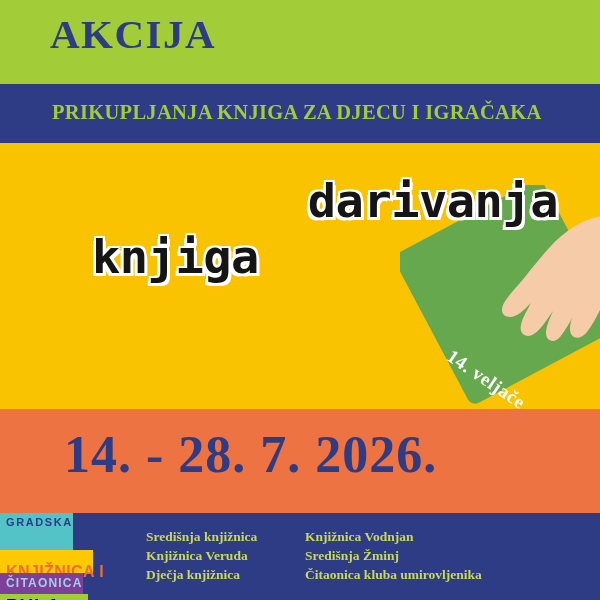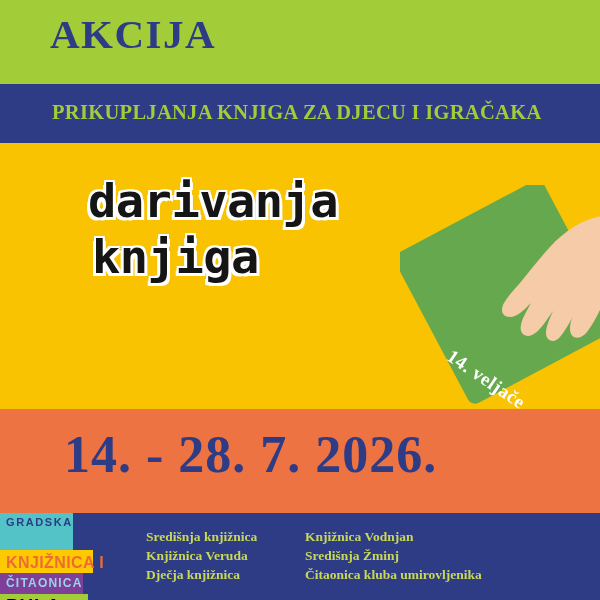--- a/index.html
+++ b/index.html
@@ -122,21 +122,21 @@
        0   -2px 0 #ffffff,
        2px  2px 0 #ffffff,
       -2px  2px 0 #ffffff,
        2px -2px 0 #ffffff,
       -2px -2px 0 #ffffff,
        3px  3px 0 #ffffff,
       -3px  3px 0 #ffffff;
   }
   #title-block .tline { display: block; white-space: nowrap; }
   #tline-1 { margin-left: 0px;  }
-  #tline-2 {  margin-top: 6px; }
+  #tline-2 {  margin-top: 6px; text-align: right; }
   #tline-3 { margin-left: 4px;  margin-top: 10px; }
 
   
   #daterange {
     position: absolute;
     left: 64px;
     top: 425px;
     font-size: 52px;
     font-weight: bold;
     color: #2E3B85;
@@ -161,21 +161,21 @@
     overflow: visible;
   }
   #logo-gradska {
     width: 73px; height: 37px; background: #54C3C8;
     color: #2E3B85; font-size: 11px; font-weight: bold;
     letter-spacing: 1.6px; padding: 3px 0 0 6px;
   }
   #logo-knjiznica {
     width: 93px; height: 23px; background: #FFC900;
     color: #EE6B34; font-size: 16px; font-weight: bold;
-    letter-spacing: 0.4px; padding: 4px 0 0 6px;
+    letter-spacing: 0.4px; padding: 13px 0 0 6px;
   }
   #logo-citaonica {
     width: 83px; height: 21px; background: #7E3F98;
     color: #9BD2E8; font-size: 12px; font-weight: bold;
     letter-spacing: 1.2px; padding: 3px 0 0 6px;
   }
   #logo-pula {
     width: 88px; height: 24px; background: #A3CC39;
     color: #000000; font-size: 19px; font-weight: bold;
     letter-spacing: 0.8px; padding: 1px 0 0 6px;

